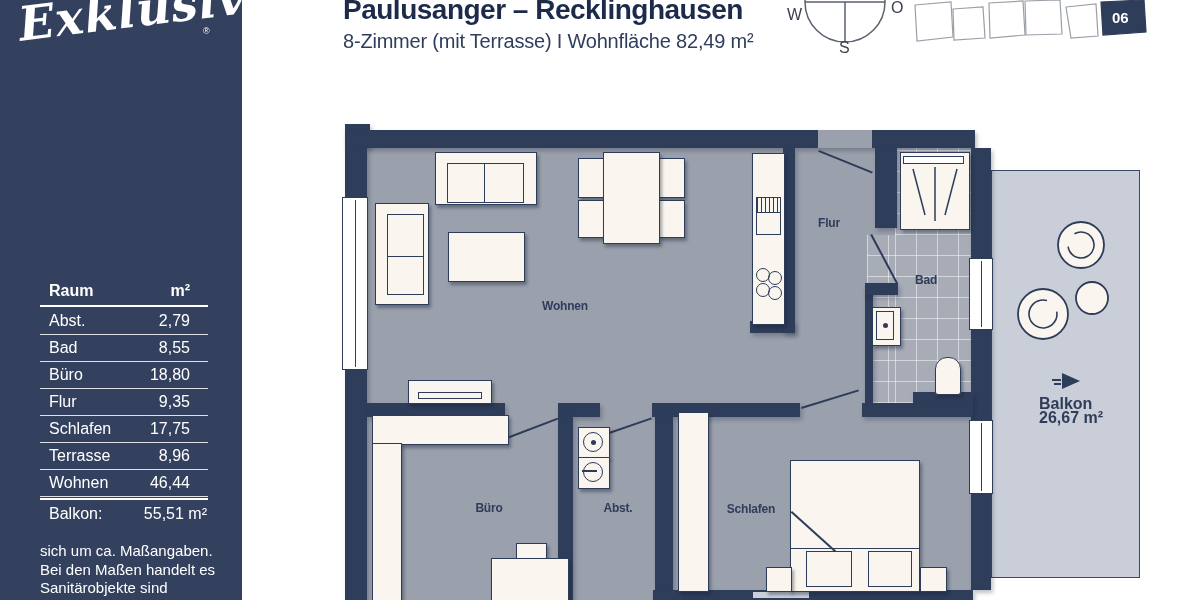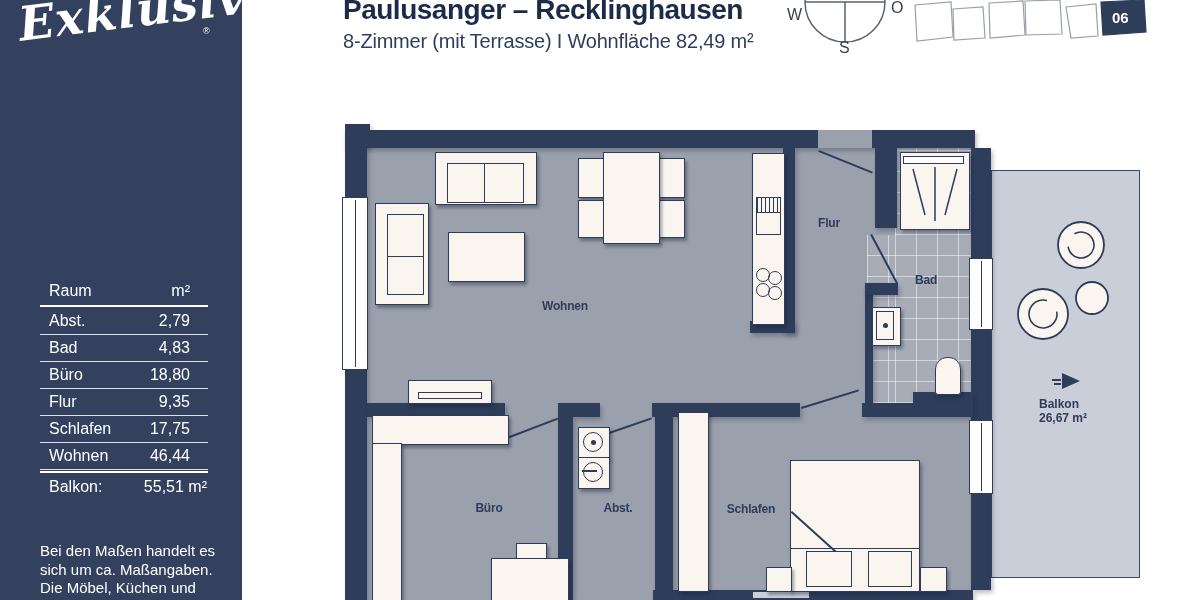--- a/index.html
+++ b/index.html
@@ -12,21 +12,21 @@
 
   
   .sidebar{left:0;top:0;width:242px;height:600px;background:#33415f;overflow:hidden;z-index:20;}
   .logo{position:absolute;left:18px;top:-16px;width:210px;color:#fff;
         font-family:"DejaVu Serif",serif;font-style:italic;font-weight:bold;
         font-size:47px;transform:rotate(-7deg);letter-spacing:1px;white-space:nowrap;}
   .logo-r{position:absolute;left:203px;top:26px;color:#fff;font-size:9px;font-style:normal;}
   .rtable{position:absolute;left:40px;top:278px;width:168px;color:#fff;font-size:16px;}
   .trow{display:flex;justify-content:space-between;align-items:center;
         padding:2px 18px 2px 9px;height:22px;border-bottom:1px solid rgba(255,255,255,.85);}
-  .trow.head{font-weight:normal;border-bottom:none;}
+  .trow.head{font-weight:bold;border-bottom:none;}
   .rule2{height:0;border-top:2.5px solid #fff;margin:1px 0 1px 0;}
   .trow.total{border-bottom:none;padding-right:1px;}
   .disclaimer{position:absolute;left:40px;top:542px;width:185px;height:58px;overflow:hidden;
               color:#fff;font-size:15px;line-height:18.5px;}
 
   
   .title{left:343px;top:-6px;font-size:28px;font-weight:bold;color:#1d2b4a;letter-spacing:-.5px;}
   .subtitle{left:343px;top:30px;font-size:20px;color:#2f3e5c;letter-spacing:-.2px;}
 
   
@@ -40,21 +40,21 @@
   .window{background:#ffffff;border:1px solid #2e3d5a;z-index:5;}
   .window.v:after{content:"";position:absolute;left:50%;top:2px;bottom:2px;width:1px;background:#2e3d5a;}
   .furn{background:#faf6ef;border:1.5px solid #2c3c59;box-shadow:2px 3px 3px rgba(25,35,55,.4);z-index:6;}
   .cushion{background:#faf6ef;border:1px solid #2c3c59;z-index:7;}
   .noshadow{box-shadow:none;}
   .doorline{height:2px;background:#2c3c59;transform-origin:left top;z-index:6;}
   .rlabel{z-index:8;font-size:12px;font-weight:bold;color:#2e3d5a;letter-spacing:-.2px;
           transform:translate(-50%,-50%);white-space:nowrap;}
   .balcony{left:991px;top:170px;width:149px;height:408px;background:#c9ced8;
            border:1.5px solid #39496a;box-sizing:border-box;z-index:1;}
-  .balcony-label{position:absolute;left:47px;top:226px;color:#2e3d5a;font-size:12px;
+  .balcony-label{position:absolute;left:47px;top:226px;color:#2e3d5a;font-size:16px;
                  font-weight:bold;line-height:14px;}
   .burner{position:absolute;width:12px;height:12px;border:1px solid #2c3c59;border-radius:50%;z-index:7;}
   .appl-circle{position:absolute;left:4px;top:4px;width:18px;height:18px;border:1.5px solid #2c3c59;border-radius:50%;}
   .appl-dot{position:absolute;left:12px;top:12px;width:5px;height:5px;background:#2c3c59;border-radius:50%;}
   .appl-line{position:absolute;left:3px;top:12px;width:15px;height:1.5px;background:#2c3c59;}
 </style>
 </head>
 <body>
 
 <aside class="abs sidebar">
@@ -68,49 +68,52 @@
       <span>Raum</span>
       <span>m²</span>
     </div>
     <div class="rule2"></div>
     <div class="trow">
       <span>Abst.</span>
       <span>2,79</span>
     </div>
     <div class="trow">
       <span>Bad</span>
-      <span>4,83</span>
+      <span>8,55</span>
     </div>
     <div class="trow">
       <span>Büro</span>
       <span>18,80</span>
     </div>
     <div class="trow">
       <span>Flur</span>
       <span>9,35</span>
     </div>
     <div class="trow">
       <span>Schlafen</span>
       <span>17,75</span>
+    </div>
+    <div class="trow">
+      <span>Terrasse</span>
+      <span>8,96</span>
     </div>
     <div class="trow">
       <span>Wohnen</span>
       <span>46,44</span>
     </div>
     <div class="rule2"></div>
     <div class="trow total">
       <span>Balkon:</span>
       <span>55,51 m²</span>
     </div>
   </div>
 
   <div class="disclaimer">
+    <div>sich um ca. Maßangaben.</div>
     <div>Bei den Maßen handelt es</div>
-    <div>sich um ca. Maßangaben.</div>
-    <div>Die Möbel, Küchen und</div>
     <div>Sanitärobjekte sind</div>
   </div>
 </aside>
 
 <h1 class="abs title" style="margin:0;">Paulusanger – Recklinghausen</h1>
 <div class="abs subtitle">8-Zimmer (mit Terrasse) I Wohnfläche 82,49 m²</div>
 
 <svg class="abs" style="left:785px;top:0;z-index:9;" width="130" height="56" viewBox="0 0 130 56">
   <circle cx="60" cy="2" r="40" fill="none" stroke="#5a6170" stroke-width="1.5"></circle>
   <line x1="20" y1="2" x2="100" y2="2" stroke="#5a6170" stroke-width="1.5"></line>

